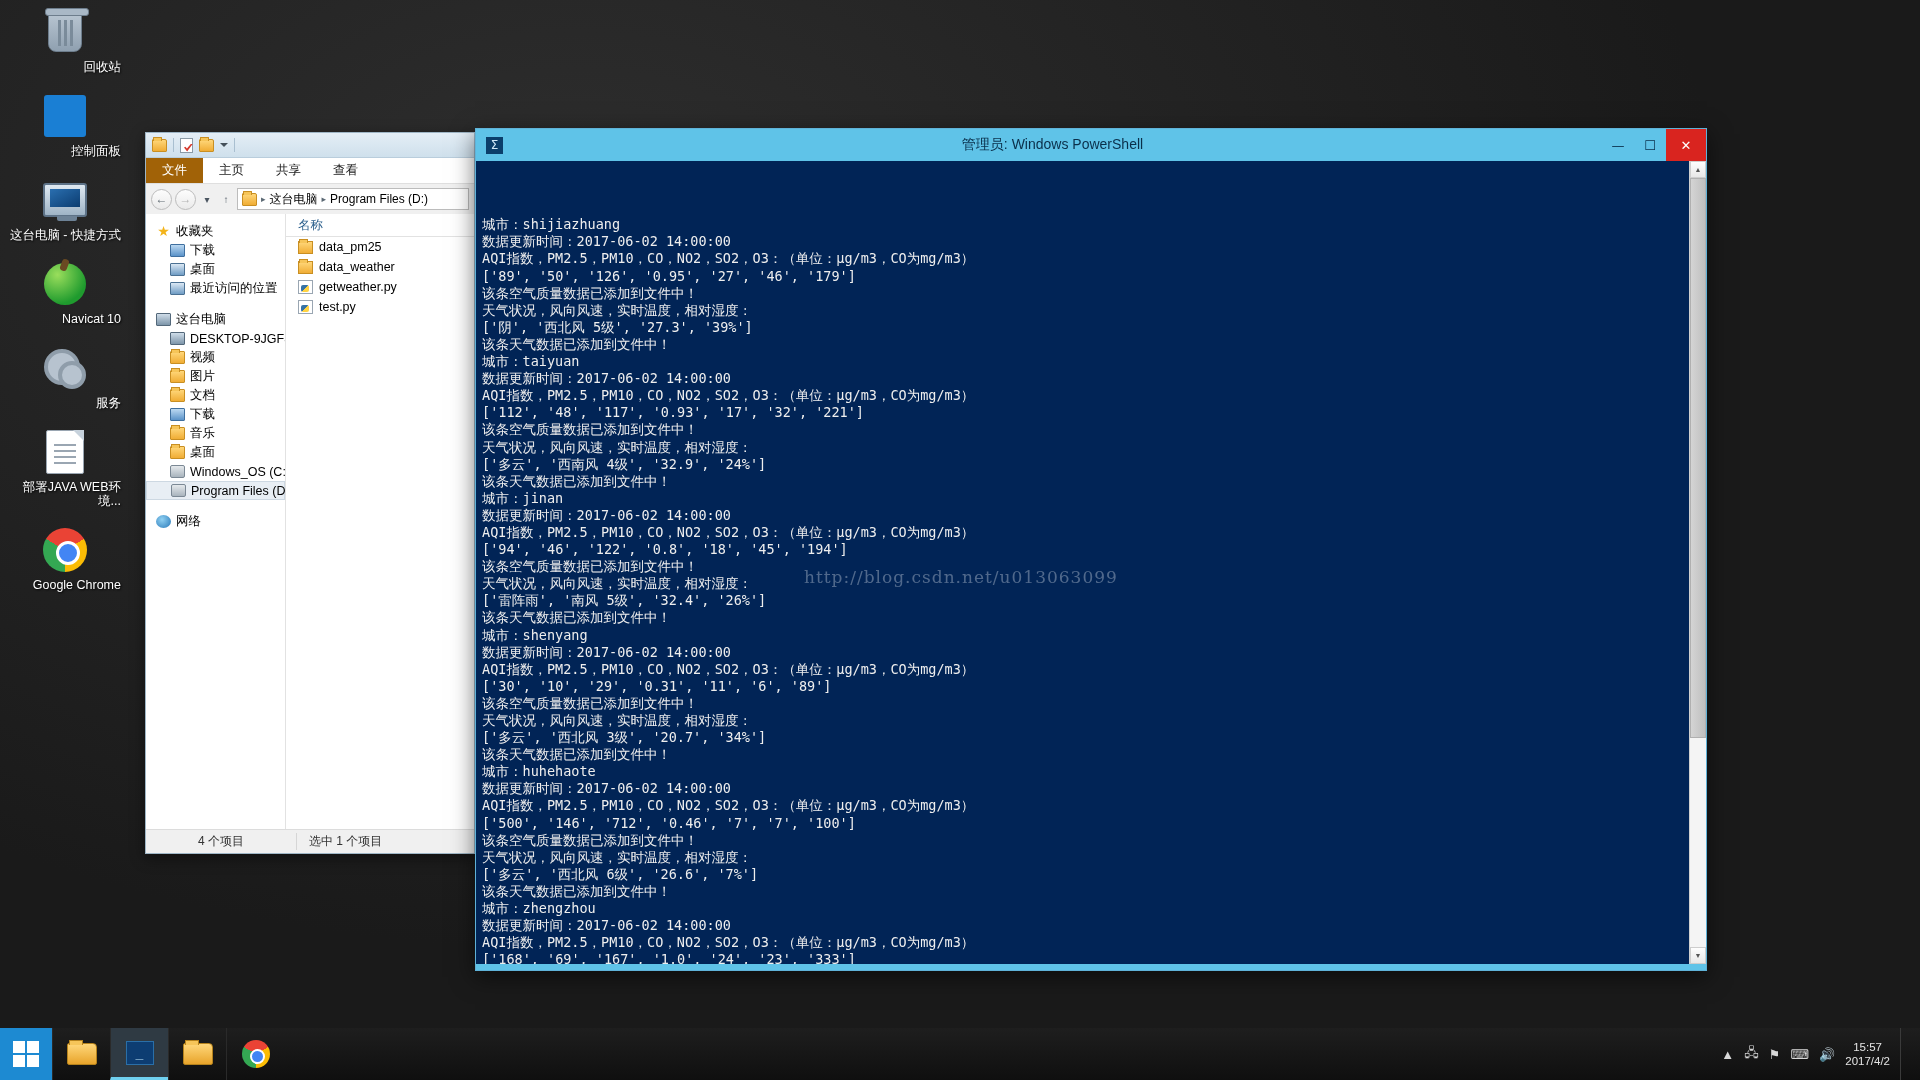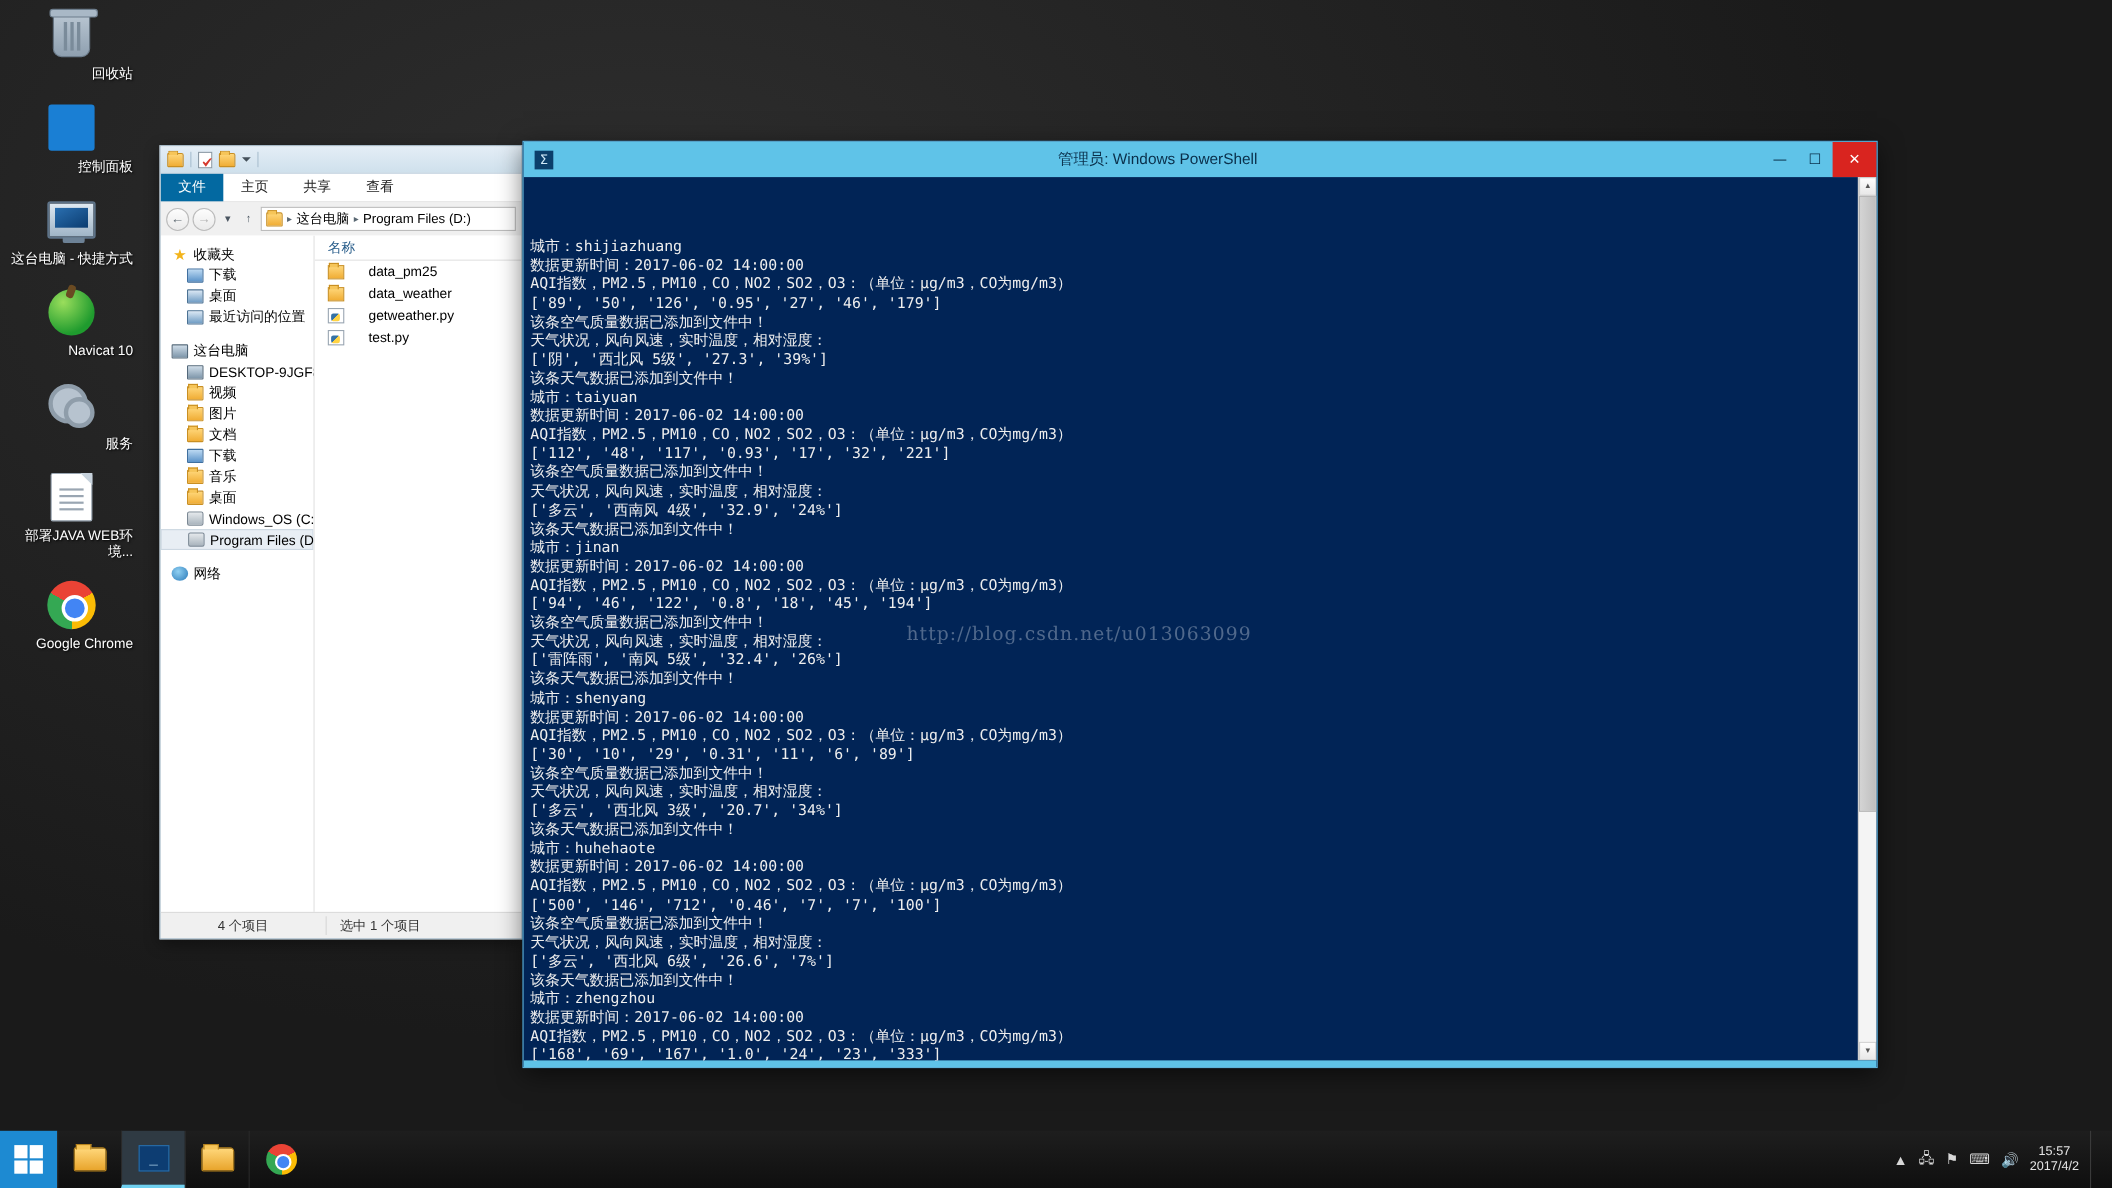--- a/index.html
+++ b/index.html
@@ -150,21 +150,21 @@
     border-top:4px solid #44505a;
   }
   .exp-ribbon {
     height: 26px; background: #ffffff; border-bottom: 1px solid #dfdfdf;
     display: flex; align-items: stretch;
   }
   .ribbon-tab {
     padding: 0 16px; display: flex; align-items: center;
     font-size: 12.5px; color: #222; cursor: default;
   }
-  .ribbon-tab.file { background: #0369a1; color: #fff; font-weight: 400; }
+  .ribbon-tab.file { background: #a16207; color: #fff; font-weight: 400; }
   .exp-addr {
     height: 30px; display: flex; align-items: center; gap: 3px;
     padding: 0 5px; background: #f0f0f0;
   }
   .nav-circ {
     width: 21px; height: 21px; border-radius: 50%;
     border: 1px solid #bcbcbc; background: linear-gradient(180deg,#fdfdfd,#eaeaea);
     display: flex; align-items: center; justify-content: center;
     font-size: 12px; color: #5f6a72;
   }
@@ -204,21 +204,21 @@
   .ti-pc { background: linear-gradient(180deg,#cfdde9,#7d95a9); border:1px solid #53687a; }
   .ti-drive { background: linear-gradient(180deg,#e5e9ec,#a9b4bd); border:1px solid #7b8894; border-radius:2px; }
   .ti-net { background: radial-gradient(circle at 40% 35%, #8fd0f2, #2878b8); border-radius:50%; }
   .exp-list { flex: 1; overflow: hidden; }
   .list-head {
     height: 23px; border-bottom: 1px solid #e2e2e2;
     display: flex; align-items: center; padding-left: 12px;
     font-size: 12.5px; color: #2b5f8c;
   }
   .list-row {
-    height: 20px; display: flex; align-items: center; gap: 22px;
+    height: 20px; display: flex; align-items: center; gap: 6px;
     padding-left: 12px; font-size: 12.5px;
   }
   .lr-ico { width: 15px; height: 13px; position: relative; flex: 0 0 15px; }
   .lr-folder { background: linear-gradient(180deg,#ffd77a,#f0ad35); border:1px solid #c98f22; }
   .lr-folder:before {
     content:""; position:absolute; left:0; top:-3px; width:7px; height:3px;
     background:#f6c559; border:1px solid #c98f22; border-bottom:none;
   }
   .lr-py {
     background: #fff; border: 1px solid #9aa6b2; width: 12px; height: 14px;
@@ -287,21 +287,21 @@
   .sb-track { flex: 1; background: #f4f4f4; position: relative; }
   .sb-thumb {
     position: absolute; left: 0; right: 0; top: 0; height: 560px;
     background: linear-gradient(90deg,#d4d4d4,#bfbfbf);
     border: 1px solid #b0b0b0;
   }
   .ps-statusline {
     height: 6px; background: #5fc3e8; flex: 0 0 6px;
   }
   .watermark {
-    position: absolute; left: 348px; top: 408px;
+    position: absolute; left: 328px; top: 408px;
     color: rgba(190,200,215,0.42);
     font-family: "DejaVu Serif", "Liberation Serif", serif;
     font-size: 17px; letter-spacing: 1px;
     pointer-events: none;
   }
 
   
   #taskbar {
     position: absolute; left: 0; bottom: 0; width: 1920px; height: 52px;
     background: linear-gradient(180deg,#1e1e1e,#0f0f0f);

